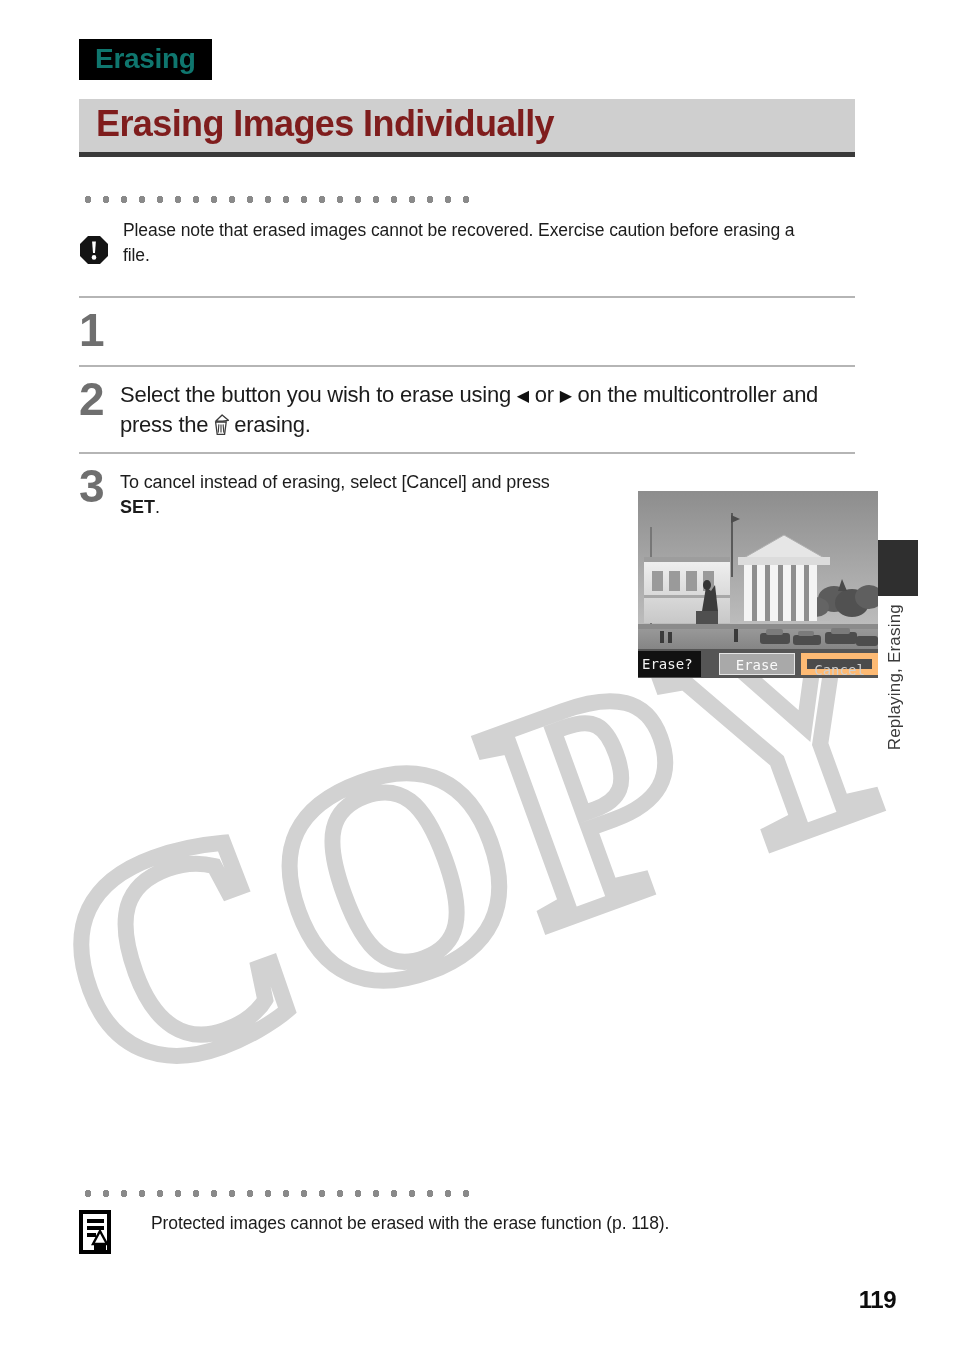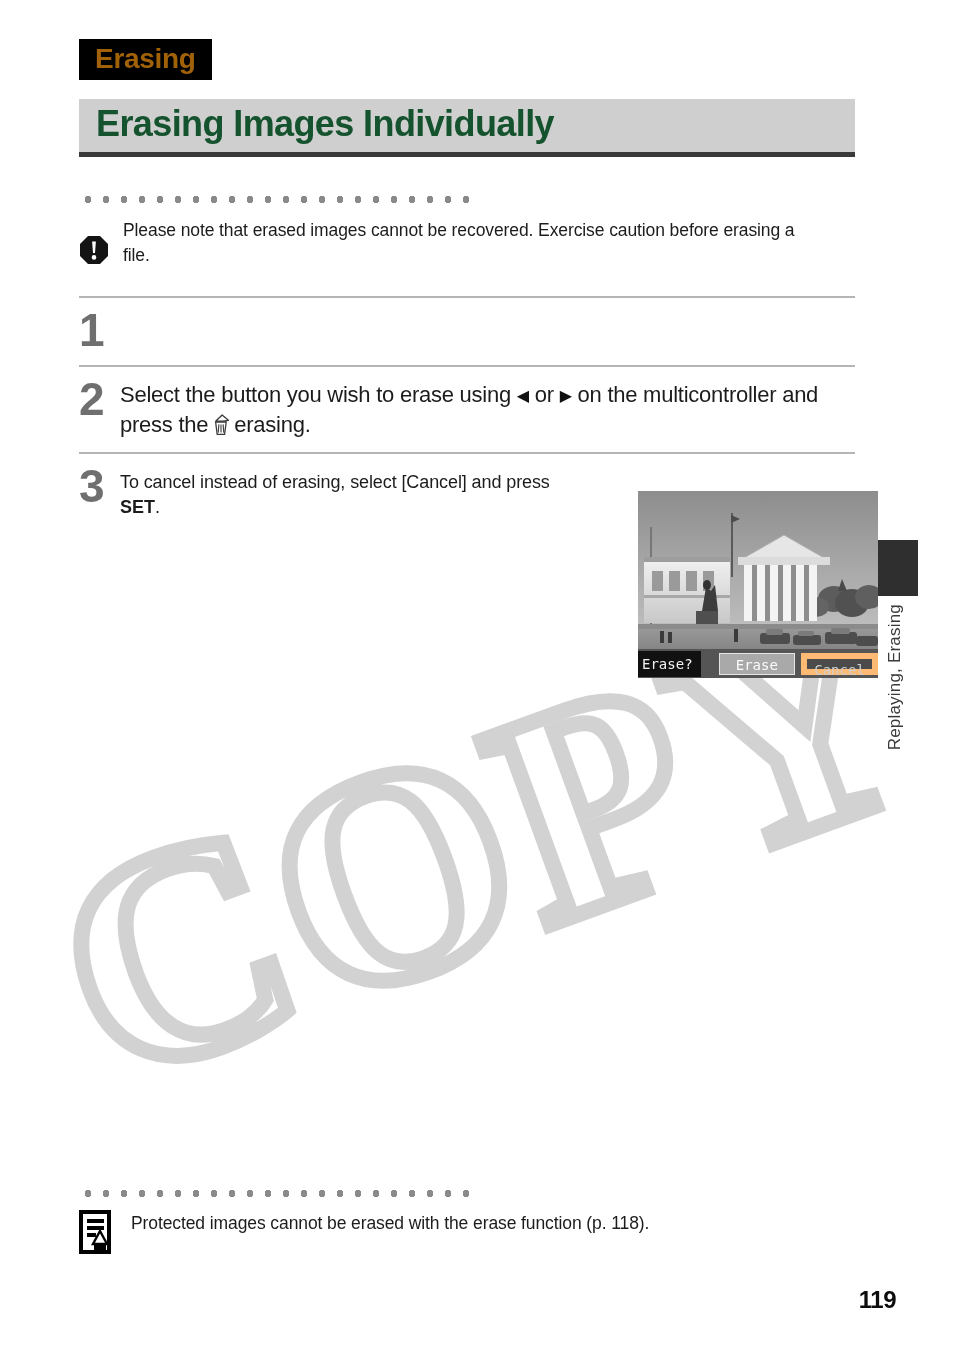--- a/index.html
+++ b/index.html
@@ -51,21 +51,21 @@
     inset: 0;
     z-index: 2;
   }
 
   
   .section-tag {
     position: absolute;
     left: 79px;
     top: 39px;
     background: #000000;
-    color: #a16207;
+    color: #0f766e;
     font-size: 28px;
     font-weight: 700;
     letter-spacing: -0.3px;
     padding: 5px 16px 7px 16px;
     line-height: 1.05;
   }
 
   
   .title-band {
     position: absolute;
@@ -77,21 +77,21 @@
     border-bottom: 5px solid #3a3a3a;
     box-sizing: border-box;
   }
   .title-band .title-text {
     position: absolute;
     left: 17px;
     top: 4px;
     font-size: 36px;
     font-weight: 700;
     letter-spacing: -0.6px;
-    color: #14532d;
+    color: #7f1d1d;
     white-space: nowrap;
   }
 
   
   .dotted-rule {
     position: absolute;
     height: 7px;
     width: 394px;
     background-image: radial-gradient(circle closest-side, #8a8a8a 99%, transparent 100%);
     background-size: 18px 7px;
@@ -272,21 +272,21 @@
   }
 
   
   .footnote {
     position: absolute;
     left: 79px;
     top: 1208px;
     width: 780px;
     display: flex;
     align-items: flex-start;
-    gap: 16px;
+    gap: 36px;
   }
   .footnote-icon { flex: 0 0 auto; margin-top: 2px; }
   .footnote-text {
     font-size: 17.5px;
     line-height: 1.4;
     color: #1c1c1c;
     letter-spacing: -0.1px;
     padding-top: 3px;
   }
 

